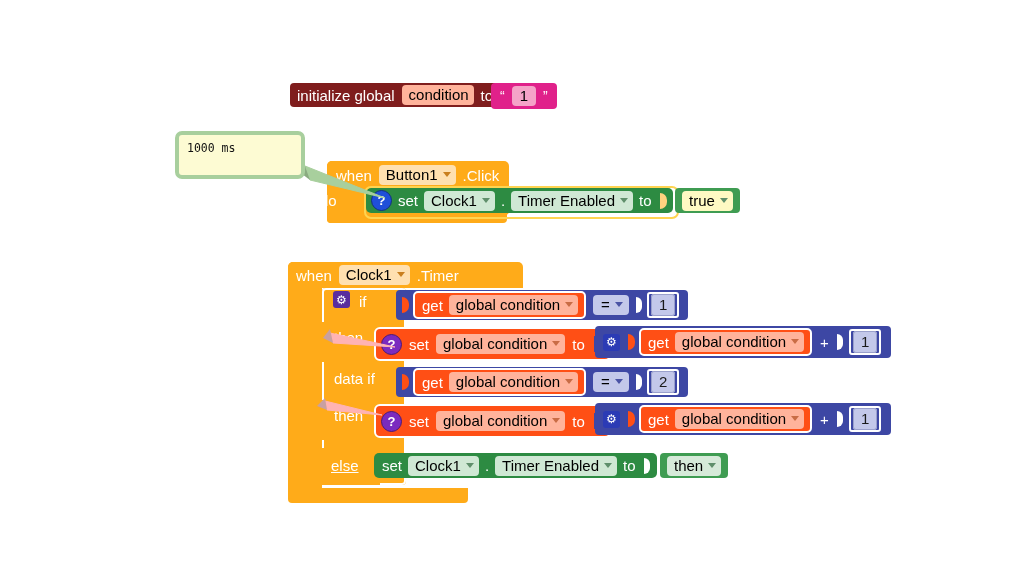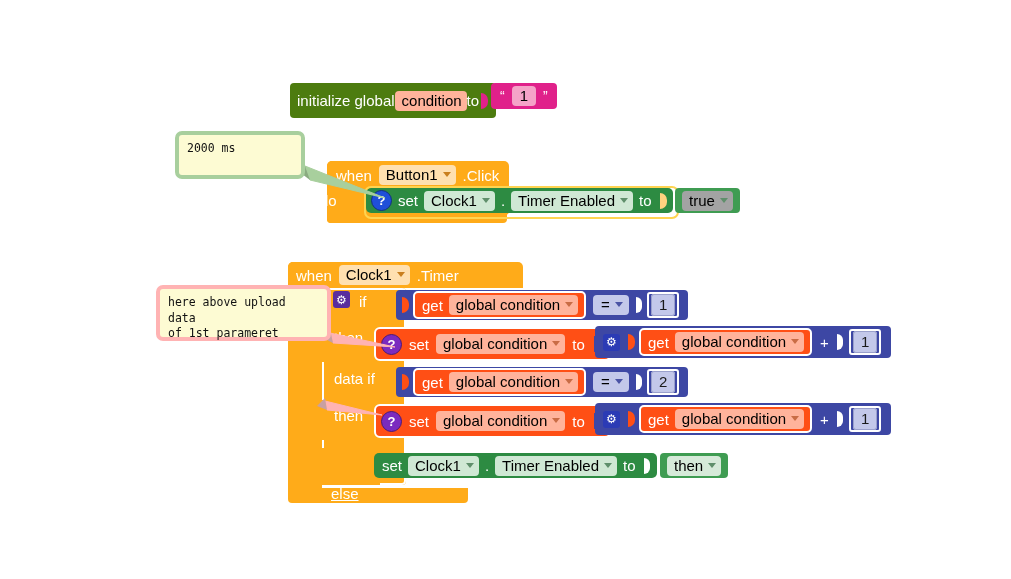--- a/index.html
+++ b/index.html
@@ -96,21 +96,21 @@
   .tail{position:absolute;}
 </style>
 </head>
 <body>
 
 <div id="grid-mask"></div>
 
 <div class="canvas">
 
   <div class="blk" style="left:290px;top:83px;">
-    <div class="row" style="background:#4d7c0f;border-radius:4px;height:35px;padding:0 8px 0 7px;">
+    <div class="row" style="background:#7f1d1d;border-radius:4px;height:24px;padding:0 8px 0 7px;gap:7px;">
       <span class="lbl">initialize global</span>
       <span class="field c-orange-light">condition</span>
       <span class="lbl">to</span>
       <span class="notch" style="background:#e0218a;margin-left:2px;"></span>
     </div>
 
     <div class="row" style="position:absolute;left:201px;top:0px;background:#e0218a;border-radius:4px;height:26px;padding:0 9px;gap:7px;">
       <span class="lbl" style="font-size:14px;">“</span>
       <span class="field c-magenta-light" style="padding:2px 8px 3px 8px;">1</span>
       <span class="lbl" style="font-size:14px;">”</span>
@@ -145,21 +145,21 @@
         <span>Timer Enabled</span>
         <span class="caret" style="border-top:5px solid #5f8f6b;"></span>
       </span>
       <span class="lbl">to</span>
       <span class="notch" style="background:#ffd27f;margin-left:2px;"></span>
     </div>
 
     <div style="position:absolute;left:-2px;top:-2px;width:calc(100% + 4px);height:29px;border:2px solid #ffd451;border-radius:7px;pointer-events:none;"></div>
 
     <div class="row" style="position:absolute;left:309px;top:0px;background:#3f9c52;border-radius:4px;height:25px;padding:0 7px;">
-      <span class="field c-green-light" style="background:#a3a3a3;">
+      <span class="field c-green-light" style="background:#fef9c3;">
         <span>true</span>
         <span class="caret" style="border-top:5px solid #5f8f6b;"></span>
       </span>
     </div>
   </div>
 
   <div class="blk hat" style="left:288px;top:262px;width:235px;height:26px;border-radius:5px 5px 0 0;"></div>
   <div class="blk hat" style="left:288px;top:262px;width:34px;height:232px;border-radius:5px 0 0 0;"></div>
   <div class="blk hat" style="left:288px;top:488px;width:180px;height:15px;border-radius:0 0 4px 4px;"></div>
 
@@ -176,21 +176,21 @@
   <div class="blk inner-white" style="left:322px;top:288px;width:84px;height:197px;border-radius:4px;"></div>
   <div class="blk ifbody" style="left:322px;top:322px;width:58px;height:40px;"></div>
   <div class="blk ifbody" style="left:322px;top:400px;width:58px;height:40px;"></div>
   <div class="blk ifbody" style="left:322px;top:448px;width:58px;height:37px;"></div>
 
   <div class="blk gear gear-purple" style="left:333px;top:291px;">⚙</div>
   <div class="blk lbl" style="left:359px;top:294px;">if</div>
   <div class="blk lbl" style="left:334px;top:330px;">then</div>
   <div class="blk lbl" style="left:334px;top:371px;">data if</div>
   <div class="blk lbl" style="left:334px;top:408px;">then</div>
-  <div class="blk lbl" style="left:331px;top:486px;text-decoration:underline;">else</div>
+  <div class="blk lbl" style="left:331px;top:458px;text-decoration:underline;">else</div>
 
   <div class="blk" style="left:396px;top:290px;">
     <div class="row" style="background:#3d47a4;border-radius:4px;height:30px;padding:0 9px 0 6px;gap:7px;">
       <span class="notch" style="background:#ff4f15;"></span>
       <span class="row" style="background:#ff4f15;border:2px solid #ffffff;border-radius:5px;height:24px;padding:0 6px 0 7px;gap:6px;margin-left:-3px;">
         <span class="lbl">get</span>
         <span class="field c-orange-light">
           <span>global condition</span>
           <span class="caret" style="border-top:5px solid #c96c45;"></span>
         </span>
@@ -306,27 +306,25 @@
         <span>then</span>
         <span class="caret" style="border-top:5px solid #5f8f6b;"></span>
       </span>
     </div>
   </div>
 
   <svg class="tail" style="left:170px;top:128px;width:260px;height:90px;overflow:visible;">
     <polygon points="135,38 215,70 140,52" fill="#a8cf9d" stroke="#a8cf9d" stroke-width="1"></polygon>
     <polygon points="135,38 140,52 132,46" fill="#8aab80"></polygon>
   </svg>
-  <div class="balloon balloon-green" style="left:175px;top:131px;width:130px;height:48px;"><span>2000 ms</span></div>
+  <div class="balloon balloon-green" style="left:175px;top:131px;width:130px;height:48px;"><span>1000 ms</span></div>
 
   <svg class="tail" style="left:155px;top:285px;width:260px;height:80px;overflow:visible;">
     <polygon points="175,48 240,62 178,58" fill="#ffb3b3" stroke="#ffb3b3" stroke-width="1"></polygon>
     <polygon points="175,44 178,58 168,53" fill="#c9a0a0"></polygon>
   </svg>
-  <div class="balloon balloon-pink" style="left:156px;top:285px;width:175px;height:56px;"><span>here above upload data
-of 1st parameret</span></div>
 
   <svg class="tail" style="left:185px;top:368px;width:230px;height:70px;overflow:visible;">
     <polygon points="140,33 197,47 142,42" fill="#ffb3b3" stroke="#ffb3b3" stroke-width="1"></polygon>
     <polygon points="140,30 142,42 132,38" fill="#c9a0a0"></polygon>
   </svg>
 
 </div>
 
 </body></html>

